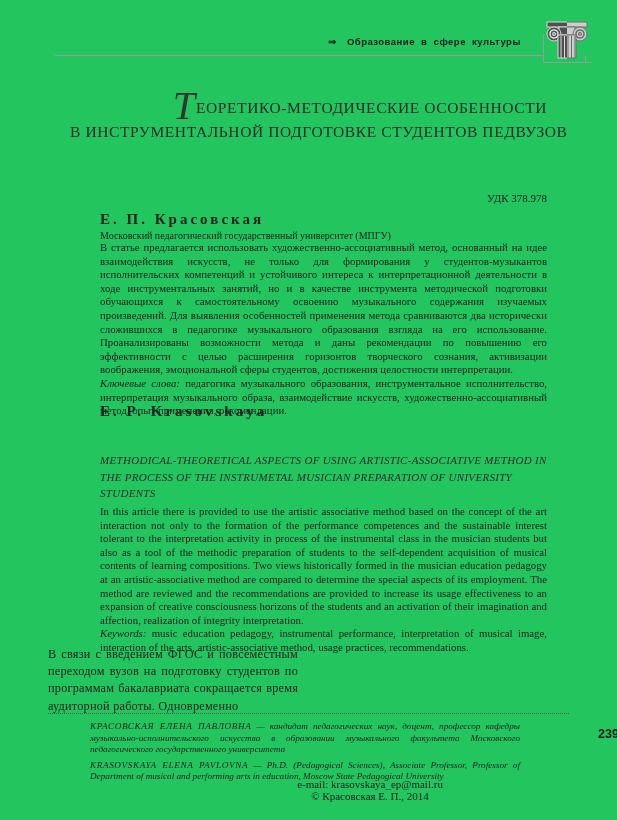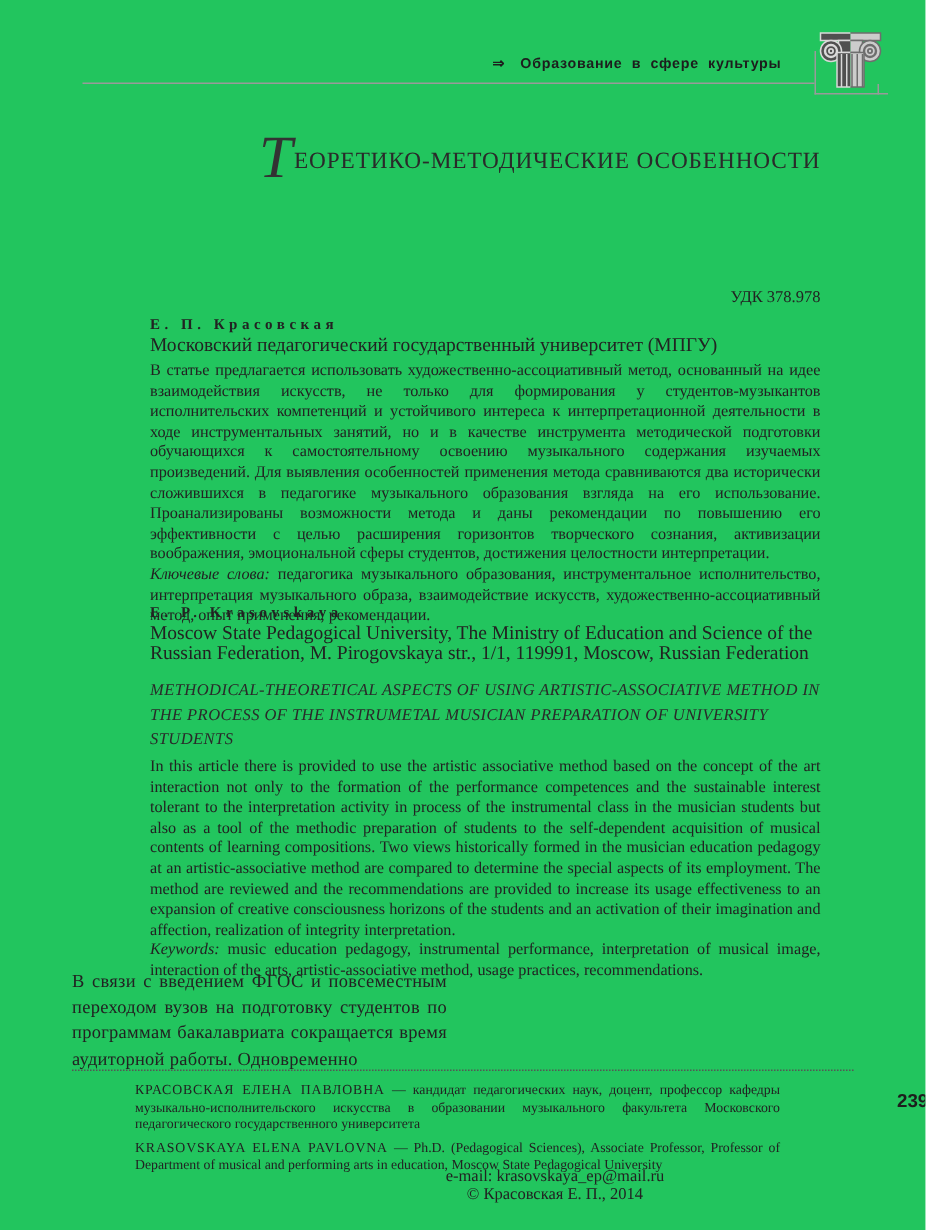--- a/index.html
+++ b/index.html
@@ -24,39 +24,39 @@
     position:absolute;top:96px;left:70px;width:477px;text-align:right;
     font-size:15.5px;line-height:24px;color:#2a2a2a;letter-spacing:0.6px;white-space:nowrap;
   }
   .title-ru .dropcap{
     display:inline-block;font-style:italic;font-size:40px;line-height:10px;
     vertical-align:-6px;margin-right:1px;letter-spacing:0;color:#333;
   }
   
   .meta{position:absolute;top:192px;left:100px;width:447px;}
   .udc{font-size:11px;margin:0 0 7px 0;text-align:right;}
-  .author-name{font-size:10px;font-weight:bold;letter-spacing:3px;margin:0 0 2px 0;}
-  .affiliation{font-size:13px;margin:0;line-height:12.5px;}
+  .author-name{font-size:15px;font-weight:bold;letter-spacing:3px;margin:0 0 2px 0;}
+  .affiliation{font-size:10px;margin:0;line-height:12.5px;}
   
   .abstract-ru{position:absolute;top:241px;left:100px;width:447px;font-size:10.8px;line-height:13.6px;text-align:justify;}
   .abstract-ru p,.abstract-en p{margin:0;}
   .kw-label{font-style:italic;}
   .author-en{position:absolute;top:403px;left:100px;width:460px;}
   .title-en{
     position:absolute;top:452px;left:100px;width:462px;
     font-style:italic;font-size:11px;line-height:16.5px;letter-spacing:0.3px;color:#2a2a2a;
   }
   .abstract-en{position:absolute;top:505px;left:100px;width:447px;font-size:10.8px;line-height:13.6px;text-align:justify;}
   
   .body-cols{position:absolute;top:646px;left:48px;width:521px;display:flex;gap:21px;}
   .col{width:250px;font-size:12.3px;line-height:17.2px;text-align:justify;letter-spacing:0.2px;}
   
   .dotted-sep{position:absolute;top:713px;left:48px;width:521px;border-top:1px dotted #555;}
   .footnotes{position:absolute;top:721px;left:90px;width:430px;font-size:9.2px;line-height:11.6px;text-align:justify;}
-  .footnotes p{margin:0;}
+  .footnotes p{margin:0;font-style:italic;}
   .footnotes p + p{margin-top:4px;}
   .fn-name{letter-spacing:0.6px;}
   .contact{position:absolute;top:779px;right:97px;width:300px;text-align:center;font-size:11px;line-height:11.5px;}
   .page-number{
     position:absolute;top:727px;left:553px;
     font-family:"Liberation Sans", sans-serif;font-weight:bold;font-size:12.5px;color:#1d1d1d;margin-left:45px;
   }
 </style>
 </head>
 <body>
@@ -91,36 +91,36 @@
       <clipPath id="rhalf">
           <rect x="21" y="0" width="21" height="38"></rect>
         </clipPath>
     </defs>
     <use href="#cap" clip-path="url(#lhalf)" fill="#505050" stroke="#d9d9d9"></use>
     <use href="#cap" clip-path="url(#rhalf)" fill="#cccccc" stroke="#6e6e6e"></use>
   </svg>
 
   <div class="title-ru">
     <div><span class="dropcap">Т</span><span>ЕОРЕТИКО-МЕТОДИЧЕСКИЕ ОСОБЕННОСТИ</span></div>
+    <div>В ИНСТРУМЕНТАЛЬНОЙ ПОДГОТОВКЕ СТУДЕНТОВ ПЕДВУЗОВ</div>
   </div>
 
   <div class="meta">
     <p class="udc">УДК 378.978</p>
     <p class="author-name">Е. П. Красовская</p>
     <p class="affiliation">Московский педагогический государственный университет (МПГУ)</p>
   </div>
 
   <div class="abstract-ru">
     <p>В статье предлагается использовать художественно-ассоциативный метод, основанный на идее взаимодействия искусств, не только для формирования у студентов-музыкантов исполнительских компетенций и устойчивого интереса к интерпретационной деятельности в ходе инструментальных занятий, но и в качестве инструмента методической подготовки обучающихся к самостоятельному освоению музыкального содержания изучаемых произведений. Для выявления особенностей применения метода сравниваются два исторически сложившихся в педагогике музыкального образования взгляда на его использование. Проанализированы возможности метода и даны рекомендации по повышению его эффективности с целью расширения горизонтов творческого сознания, активизации воображения, эмоциональной сферы студентов, достижения целостности интерпретации.</p>
     <p><span class="kw-label">Ключевые слова:</span><span> педагогика музыкального образования, инструментальное исполнительство, интерпретация музыкального образа, взаимодействие искусств, художественно-ассоциативный метод, опыт применения, рекомендации.</span></p>
   </div>
 
   <div class="author-en">
     <p class="author-name">E. P. Krasovskaya</p>
-    <p class="affiliation">Moscow State Pedagogical University, The Ministry of Education and Science of the Russian Federation, M. Pirogovskaya str., 1/1, 119991, Moscow, Russian Federation</p>
   </div>
 
   <div class="title-en">METHODICAL-THEORETICAL ASPECTS OF USING ARTISTIC-ASSOCIATIVE METHOD IN THE PROCESS OF THE INSTRUMETAL MUSICIAN PREPARATION OF UNIVERSITY STUDENTS</div>
 
   <div class="abstract-en">
     <p>In this article there is provided to use the artistic associative method based on the concept of the art interaction not only to the formation of the performance competences and the sustainable interest tolerant to the interpretation activity in process of the instrumental class in the musician students but also as a tool of the methodic preparation of students to the self-dependent acquisition of musical contents of learning compositions. Two views historically formed in the musician education pedagogy at an artistic-associative method are compared to determine the special aspects of its employment. The method are reviewed and the recommendations are provided to increase its usage effectiveness to an expansion of creative consciousness horizons of the students and an activation of their imagination and affection, realization of integrity interpretation.</p>
     <p><span class="kw-label">Keywords:</span><span> music education pedagogy, instrumental performance, interpretation of musical image, interaction of the arts, artistic-associative method, usage practices, recommendations.</span></p>
   </div>
 
   <div class="body-cols">

